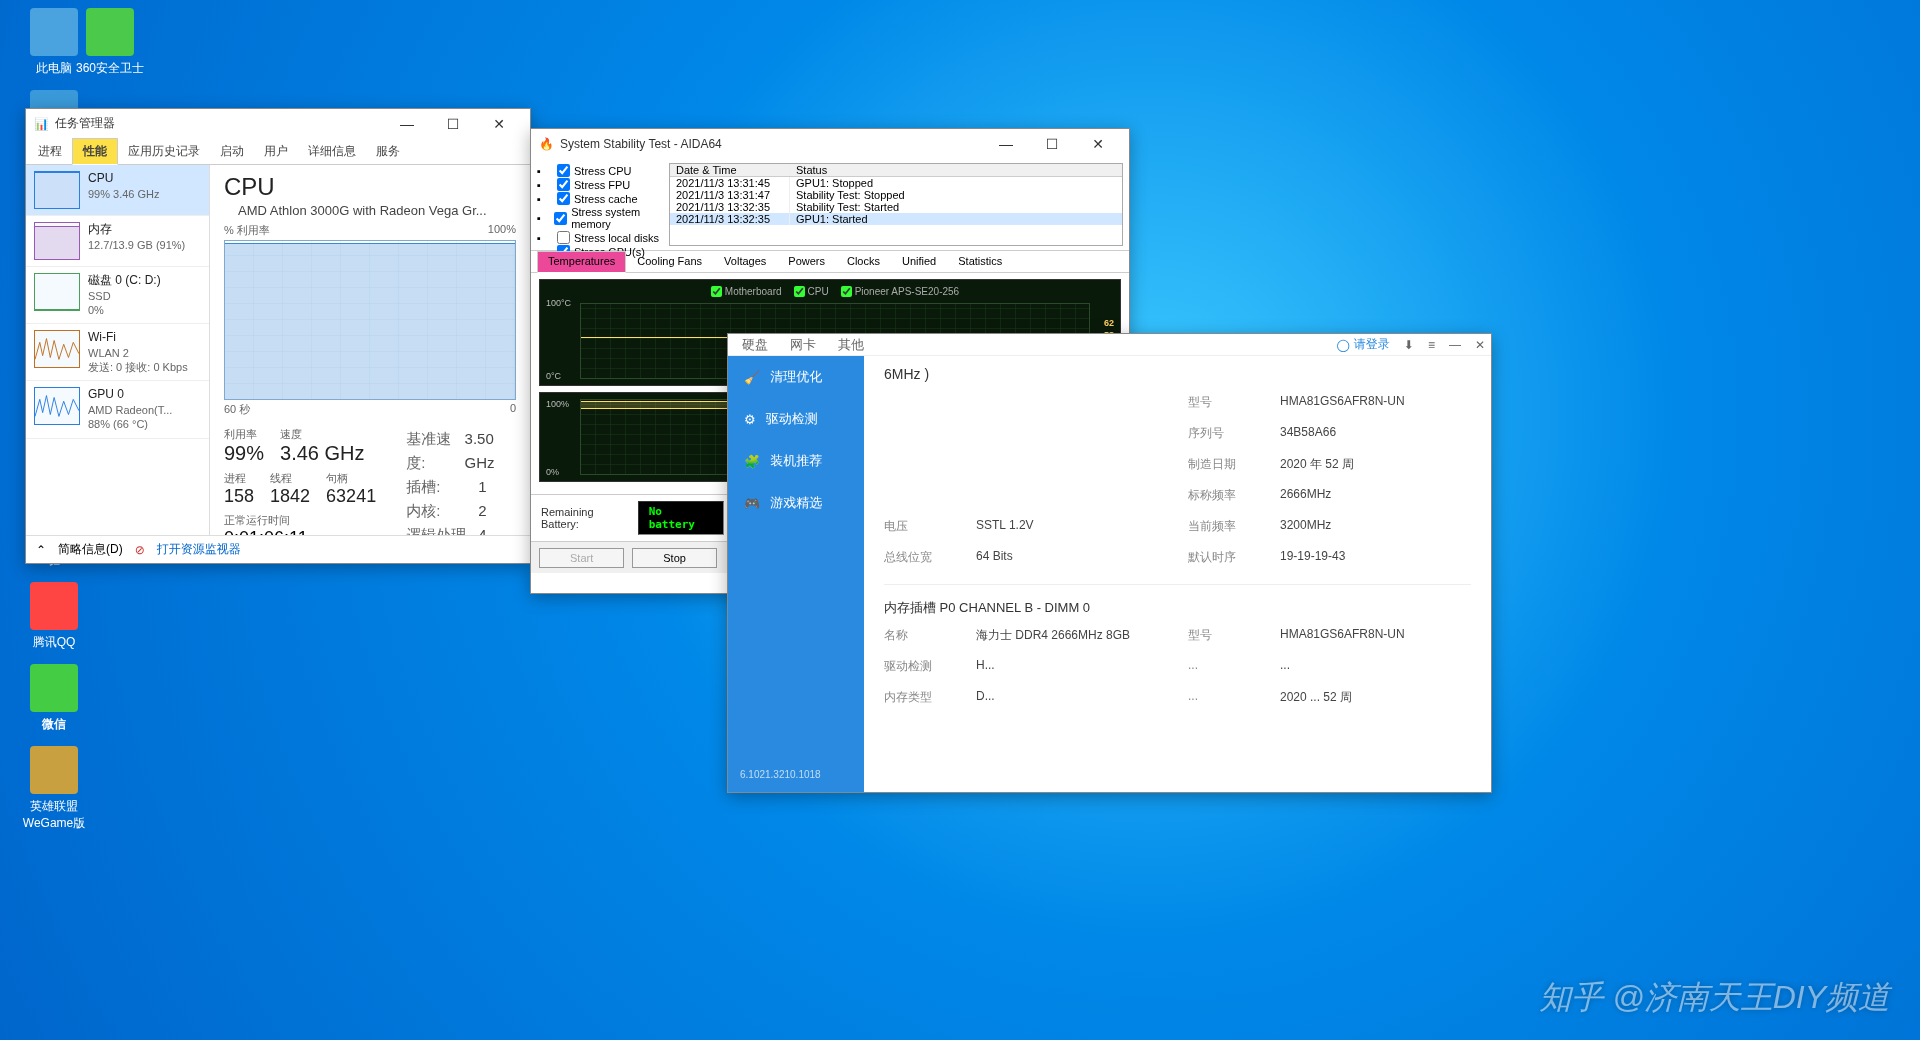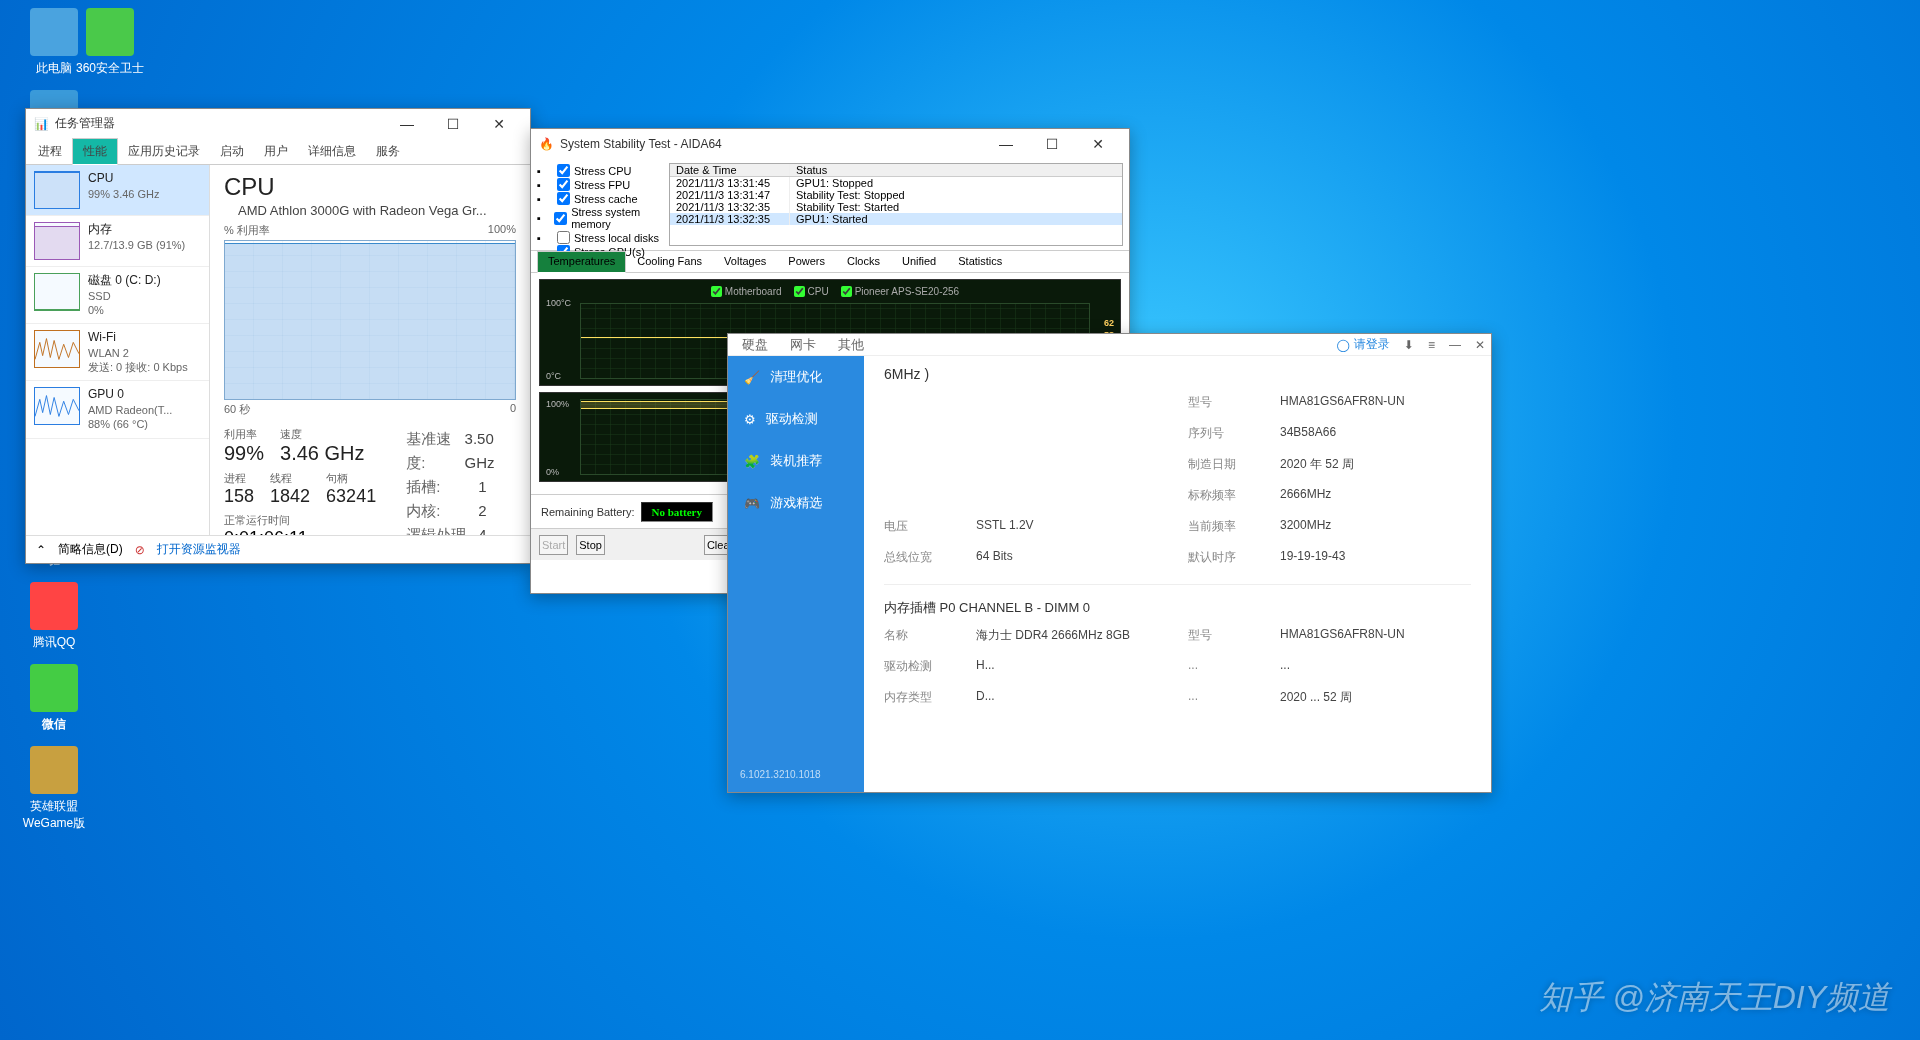--- a/index.html
+++ b/index.html
@@ -9,21 +9,21 @@
 .desktop-icon .ico { width: 48px; height: 48px; margin: 0 auto 4px; border-radius: 4px; }
 .window { position: absolute; background: white; border: 1px solid #888; box-shadow: 0 4px 16px rgba(0,0,0,0.3); }
 .titlebar { height: 30px; display: flex; align-items: center; padding: 0 8px; background: white; border-bottom: 1px solid transparent; }
 .titlebar .title { flex: 1; font-size: 12px; color: #333; display:flex; align-items:center; gap:6px;}
 .winbtns { display: flex; }
 .winbtn { width: 46px; height: 30px; display: flex; align-items: center; justify-content: center; font-size: 14px; color: #333; cursor: pointer; }
 .menubar { height: 22px; display: flex; align-items: center; padding: 0 4px; font-size: 12px; border-bottom: 1px solid #ddd; }
 .menubar span { padding: 0 8px; cursor: pointer; }
 .tabbar { height: 26px; display: flex; align-items: flex-end; font-size: 12px; border-bottom: 1px solid #ccc; padding: 0 2px; gap: 0; }
 .tabbar .tab { padding: 4px 10px; cursor: pointer; color: #444; }
-.tabbar .tab.active { border: 1px solid #ccc; border-bottom: 1px solid white; background: #14b8a6; margin-bottom: -1px; }
+.tabbar .tab.active { border: 1px solid #ccc; border-bottom: 1px solid white; background: #fde047; margin-bottom: -1px; font-weight: bold; }
 
 #taskmgr { left: 25px; top: 108px; width: 506px; height: 456px; }
 .tm-body { display: flex; height: 370px; }
 .tm-side { width: 184px; border-right: 1px solid #ddd; overflow: hidden; }
 .tm-item { display: flex; padding: 6px 8px; gap: 8px; border-bottom: 1px solid #eee; cursor: pointer; }
 .tm-item.sel { background: #d0e7ff; }
 .tm-thumb { width: 46px; height: 38px; border: 1px solid #2a7de1; background: #f5faff; position: relative; }
 .tm-info { font-size: 12px; line-height: 1.3; }
 .tm-info .nm { color: #222; }
 .tm-info .st { color: #666; font-size: 11px; }
@@ -52,38 +52,38 @@
 .aida-iconcol { width:16px; display:inline-block; }
 .aida-log { flex: 1; border: 1px solid #aaa; margin: 4px 6px 4px 0; font-size: 11px; background: white; overflow:hidden;}
 .aida-log-hdr { display: flex; background: #f0f0f0; border-bottom: 1px solid #ccc; font-weight: normal; }
 .aida-log-hdr div, .aida-log-row div { padding: 0 6px; }
 .aida-log-hdr div:first-child, .aida-log-row div:first-child { width: 120px; border-right: 1px solid #eee; }
 .aida-log-hdr div:last-child, .aida-log-row div:last-child { flex: 1; }
 .aida-log-row { display: flex; }
 .aida-log-row.sel { background: #d0e7ff; }
 .aida-tabs { height: 22px; display: flex; font-size: 11px; padding: 0 6px; border-bottom: 1px solid #ccc; }
 .aida-tabs .t { padding: 3px 10px; cursor: pointer; border: 1px solid transparent; }
-.aida-tabs .t.active { border: 1px solid #ccc; border-bottom: 1px solid white; background: #15803d; margin-bottom: -1px; }
+.aida-tabs .t.active { border: 1px solid #ccc; border-bottom: 1px solid white; background: #ec4899; margin-bottom: -1px; }
 .aida-charts { padding: 6px 8px; background: white; }
 .chart-box { background: #0a1a0a; border: 1px solid #333; padding: 6px 30px 6px 40px; position: relative; margin-bottom: 6px; }
 .chart-legend { text-align: center; font-size: 10px; color: #aaa; margin-bottom: 4px; }
 .chart-legend .chk { display: inline-flex; align-items: center; gap: 3px; margin: 0 6px; justify-content: center; }
 .chart-legend input { width: 11px; height: 11px; accent-color: #3f3; }
 .chart-area { height: 76px; border: 1px solid #2a4a2a; background: repeating-linear-gradient(0deg, transparent, transparent 9px, #1a3a1a 10px), repeating-linear-gradient(90deg, transparent, transparent 14px, #1a3a1a 15px); position: relative; }
 .chart-title { position: absolute; top: 4px; left: 50%; transform: translateX(-50%); color: #bbb; font-size: 10px; }
 .chart-ylab { position: absolute; left: 6px; font-size: 9px; color: #bbb; }
 .chart-rlab { position: absolute; right: 6px; font-size: 9px; color: #ffd060; font-weight: bold; }
 .chart-line { position: absolute; left: 0; right: 0; height: 1px; background: #ffe060; }
 .chart-line100b { position:absolute; left:0; right:0; top:1px; height:8px; background: rgba(255,224,96,0.2); border-top:1px solid #ffe060; border-bottom:1px solid #ffe060;}
 .aida-status { display: flex; align-items: center; gap: 6px; padding: 6px 10px; font-size: 11px; border-top: 1px solid #ccc; }
 .stat-label { color: #333; }
 .stat-val { background: #000; color: #4f4; padding: 3px 10px; font-family: monospace; font-size: 11px; border: 1px inset #888; }
-.stat-val.nb { color: #0f0; font-weight: bold; font-family: Liberation Serif, serif; }
+.stat-val.nb { color: #0f0; font-weight: bold; }
 .aida-btns { height: 32px; display: flex; align-items: center; padding: 0 8px; gap: 8px; border-top: 1px solid #ccc; background: #f0f0f0; }
-.aida-btns button { font-size: 11px; padding: 3px 2px; background: #f5f5f5; border: 1px solid #999; cursor: pointer; }
+.aida-btns button { font-size: 11px; padding: 3px 30px; background: #f5f5f5; border: 1px solid #999; cursor: pointer; }
 .aida-btns button:disabled { color: #aaa; }
 .aida-btns .spacer { flex: 1; }
 
 #hwinfo { left: 727px; top: 333px; width: 765px; height: 460px; display: flex; flex-direction: column; }
 .hw-top { height: 22px; display: flex; justify-content: flex-end; align-items: center; padding: 0 6px; gap: 16px; font-size: 12px; border-bottom: 1px solid #eee; }
 .hw-tabs2 { font-size: 13px; color: #666; display:flex; gap:22px; padding:0 8px;}
 .hw-login { display: flex; align-items: center; gap: 14px; color: #666; }
 .login-btn { display:flex; align-items:center; gap:4px; color: #2a8ae0; cursor:pointer;}
 .hw-body { display: flex; flex: 1; overflow: hidden; }
 .hw-side { width: 136px; background: #2a8ae0; color: white; font-size: 13px; }

